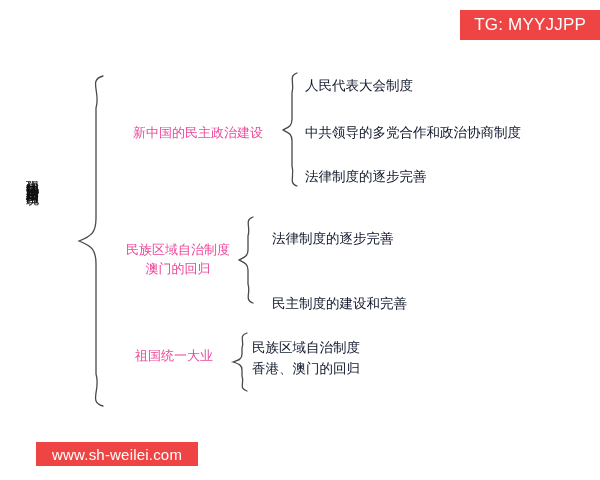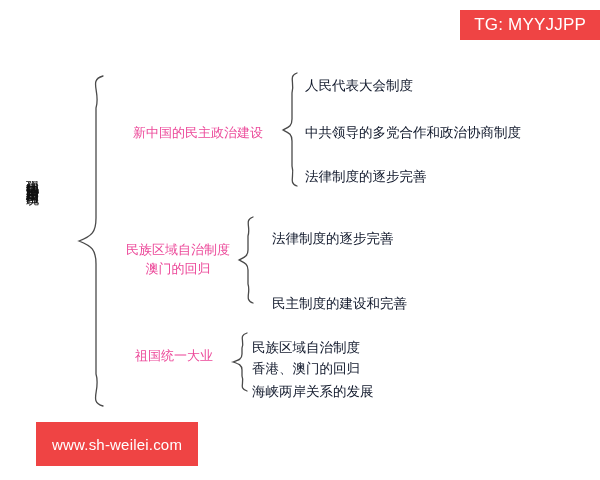--- a/index.html
+++ b/index.html
@@ -32,21 +32,21 @@
   #tg-badge {
     top: 10px;
     right: 0px;
     height: 30px;
     padding: 0 14px;
     font-size: 17px;
   }
   #site-badge {
     left: 0px;
     bottom: 14px;
-    height: 44px;
+    height: 24px;
     padding: 0 16px;
     font-size: 15px;
   }
 
   
   #diagram {
     position: absolute;
     inset: 0;
   }
   #brace-layer {
@@ -163,17 +163,16 @@
   <div class="branch-title" id="branch-1-title">
     <div>民族区域自治制度</div>
     <div>澳门的回归</div>
   </div>
   <div class="leaf b1-leaf" id="b1-leaf-0">法律制度的逐步完善</div>
   <div class="leaf b1-leaf" id="b1-leaf-1">民主制度的建设和完善</div>
 
   <div class="branch-title" id="branch-2-title">祖国统一大业</div>
   <div class="leaf b2-leaf" id="b2-leaf-0">民族区域自治制度</div>
   <div class="leaf b2-leaf" id="b2-leaf-1">香港、澳门的回归</div>
-  <div class="leaf b2-leaf" id="b2-leaf-2">海峡两岸关系的发展</div>
 </div>
 
 <div class="badge" id="tg-badge">TG: MYYJJPP</div>
 <div class="badge" id="site-badge">www.sh-weilei.com</div>
 
 </body></html>

